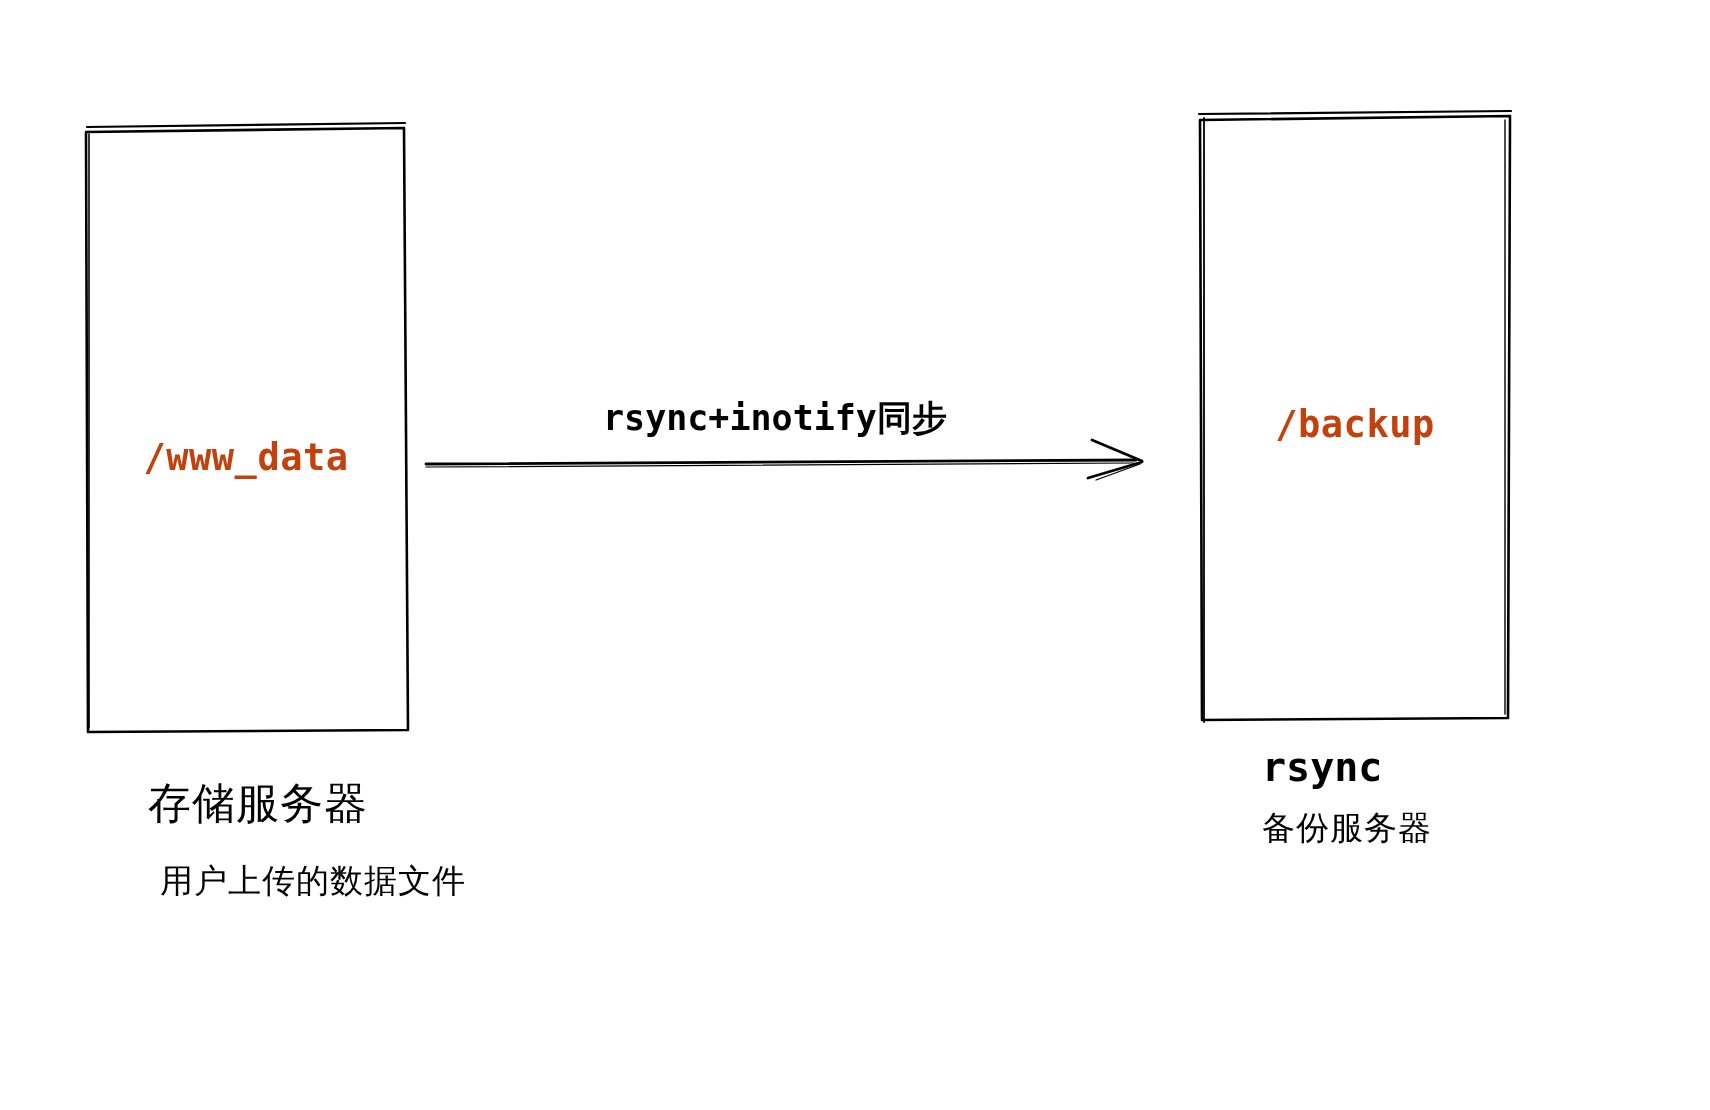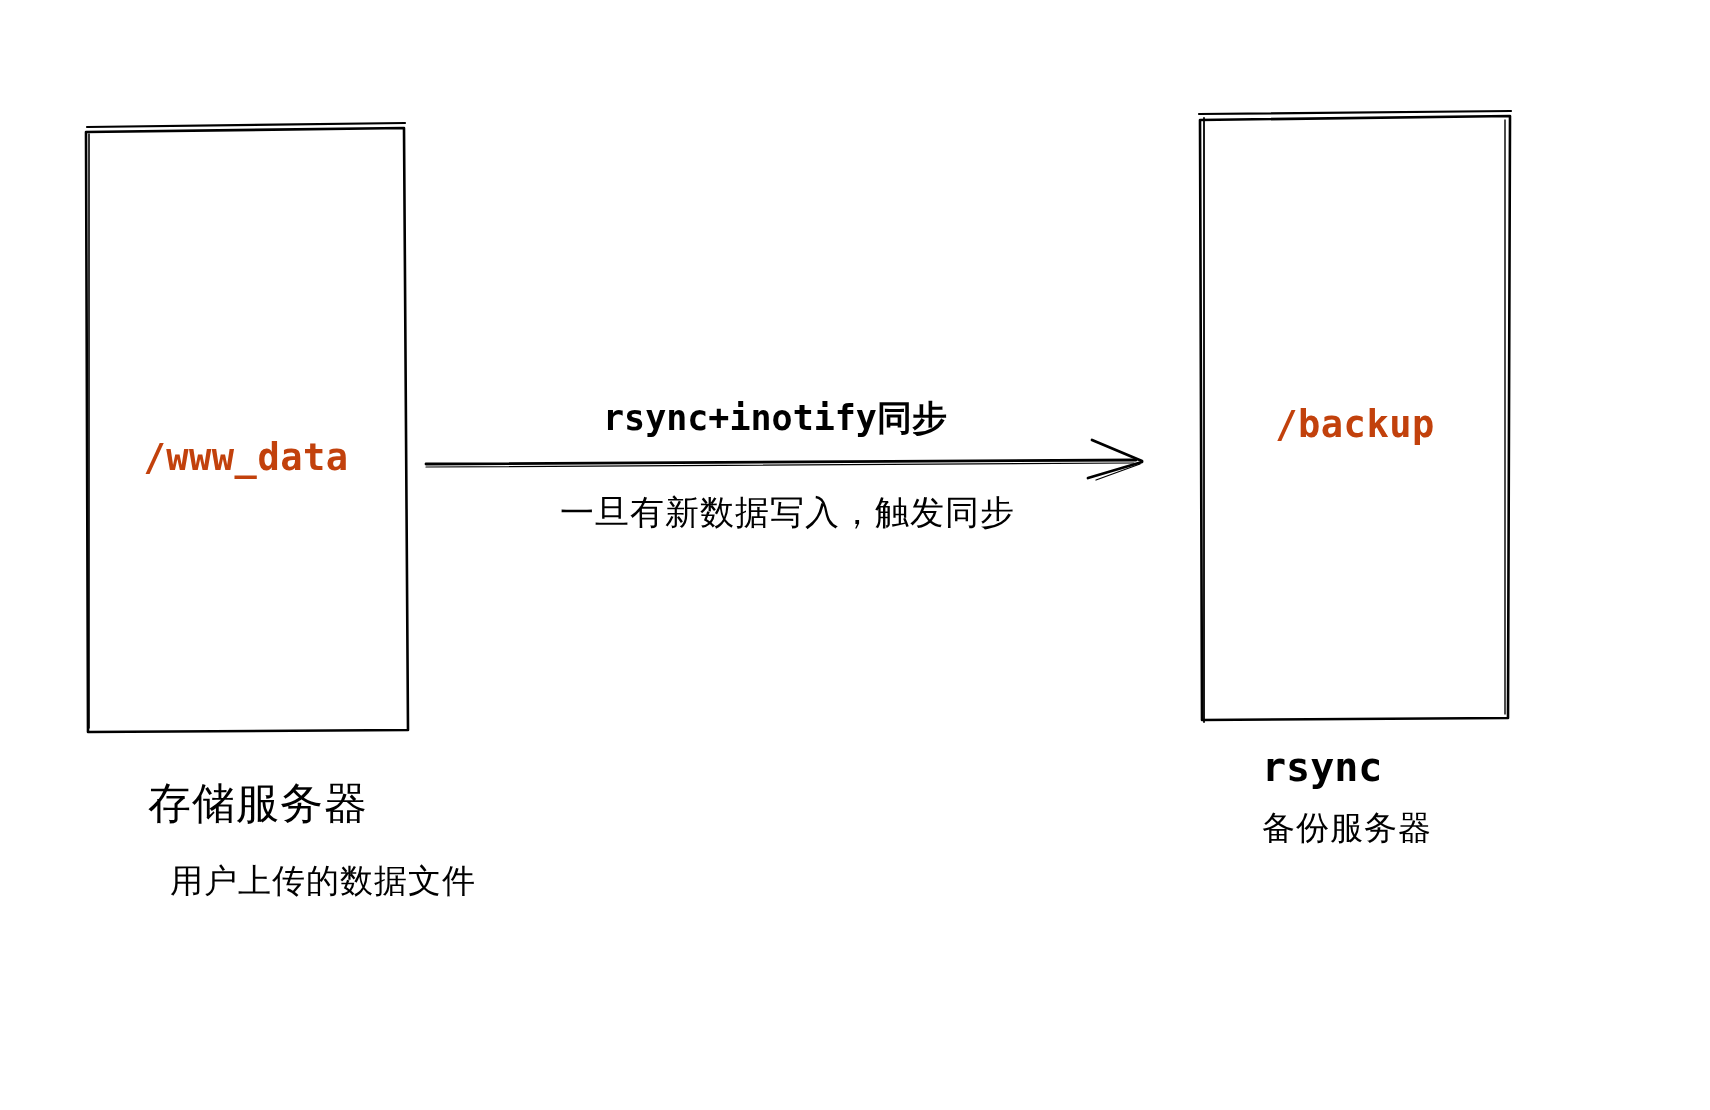--- a/index.html
+++ b/index.html
@@ -73,21 +73,21 @@
   }
   #left-caption-title {
     left: 148px;
     top: 775px;
     font-family: "DejaVu Sans", "Liberation Sans", sans-serif;
     font-size: 43px;
     font-weight: 500;
     letter-spacing: 1px;
   }
   #left-caption-desc {
-    left: 170px;
+    left: 160px;
     top: 855px;
     font-family: "DejaVu Sans", "Liberation Sans", sans-serif;
     font-size: 33px;
     font-weight: 500;
     line-height: 52px;
     letter-spacing: 1px;
   }
   #left-caption-desc div { white-space: nowrap; }
   #left-caption-desc .indent { padding-left: 12px; }
 
@@ -141,21 +141,20 @@
       <path d="M6,44 L716,40" fill="none" stroke="#000000" stroke-width="2.8" stroke-linecap="round"></path>
       <path d="M6,47 L714,43" fill="none" stroke="#000000" stroke-width="1.2" stroke-linecap="round"></path>
       <path d="M672,20 L722,41" fill="none" stroke="#000000" stroke-width="2.8" stroke-linecap="round"></path>
       <path d="M668,58 L722,42" fill="none" stroke="#000000" stroke-width="2.8" stroke-linecap="round"></path>
       <path d="M676,60 L720,44" fill="none" stroke="#000000" stroke-width="1.3" stroke-linecap="round"></path>
     </svg>
   </div>
 
   <div class="arrow-label" id="arrow-label-top">rsync+inotify同步</div>
 
-  <div class="arrow-label" id="arrow-label-bottom">一旦有新数据写入，触发同步</div>
 
   <div class="caption" id="left-caption-title">存储服务器</div>
 
   <div class="caption" id="left-caption-desc">
     <div>用户上传的数据文件</div>
   </div>
 
   <div class="caption" id="right-caption">
     <div id="right-caption-service">rsync</div>
     <div id="right-caption-role">备份服务器</div>

